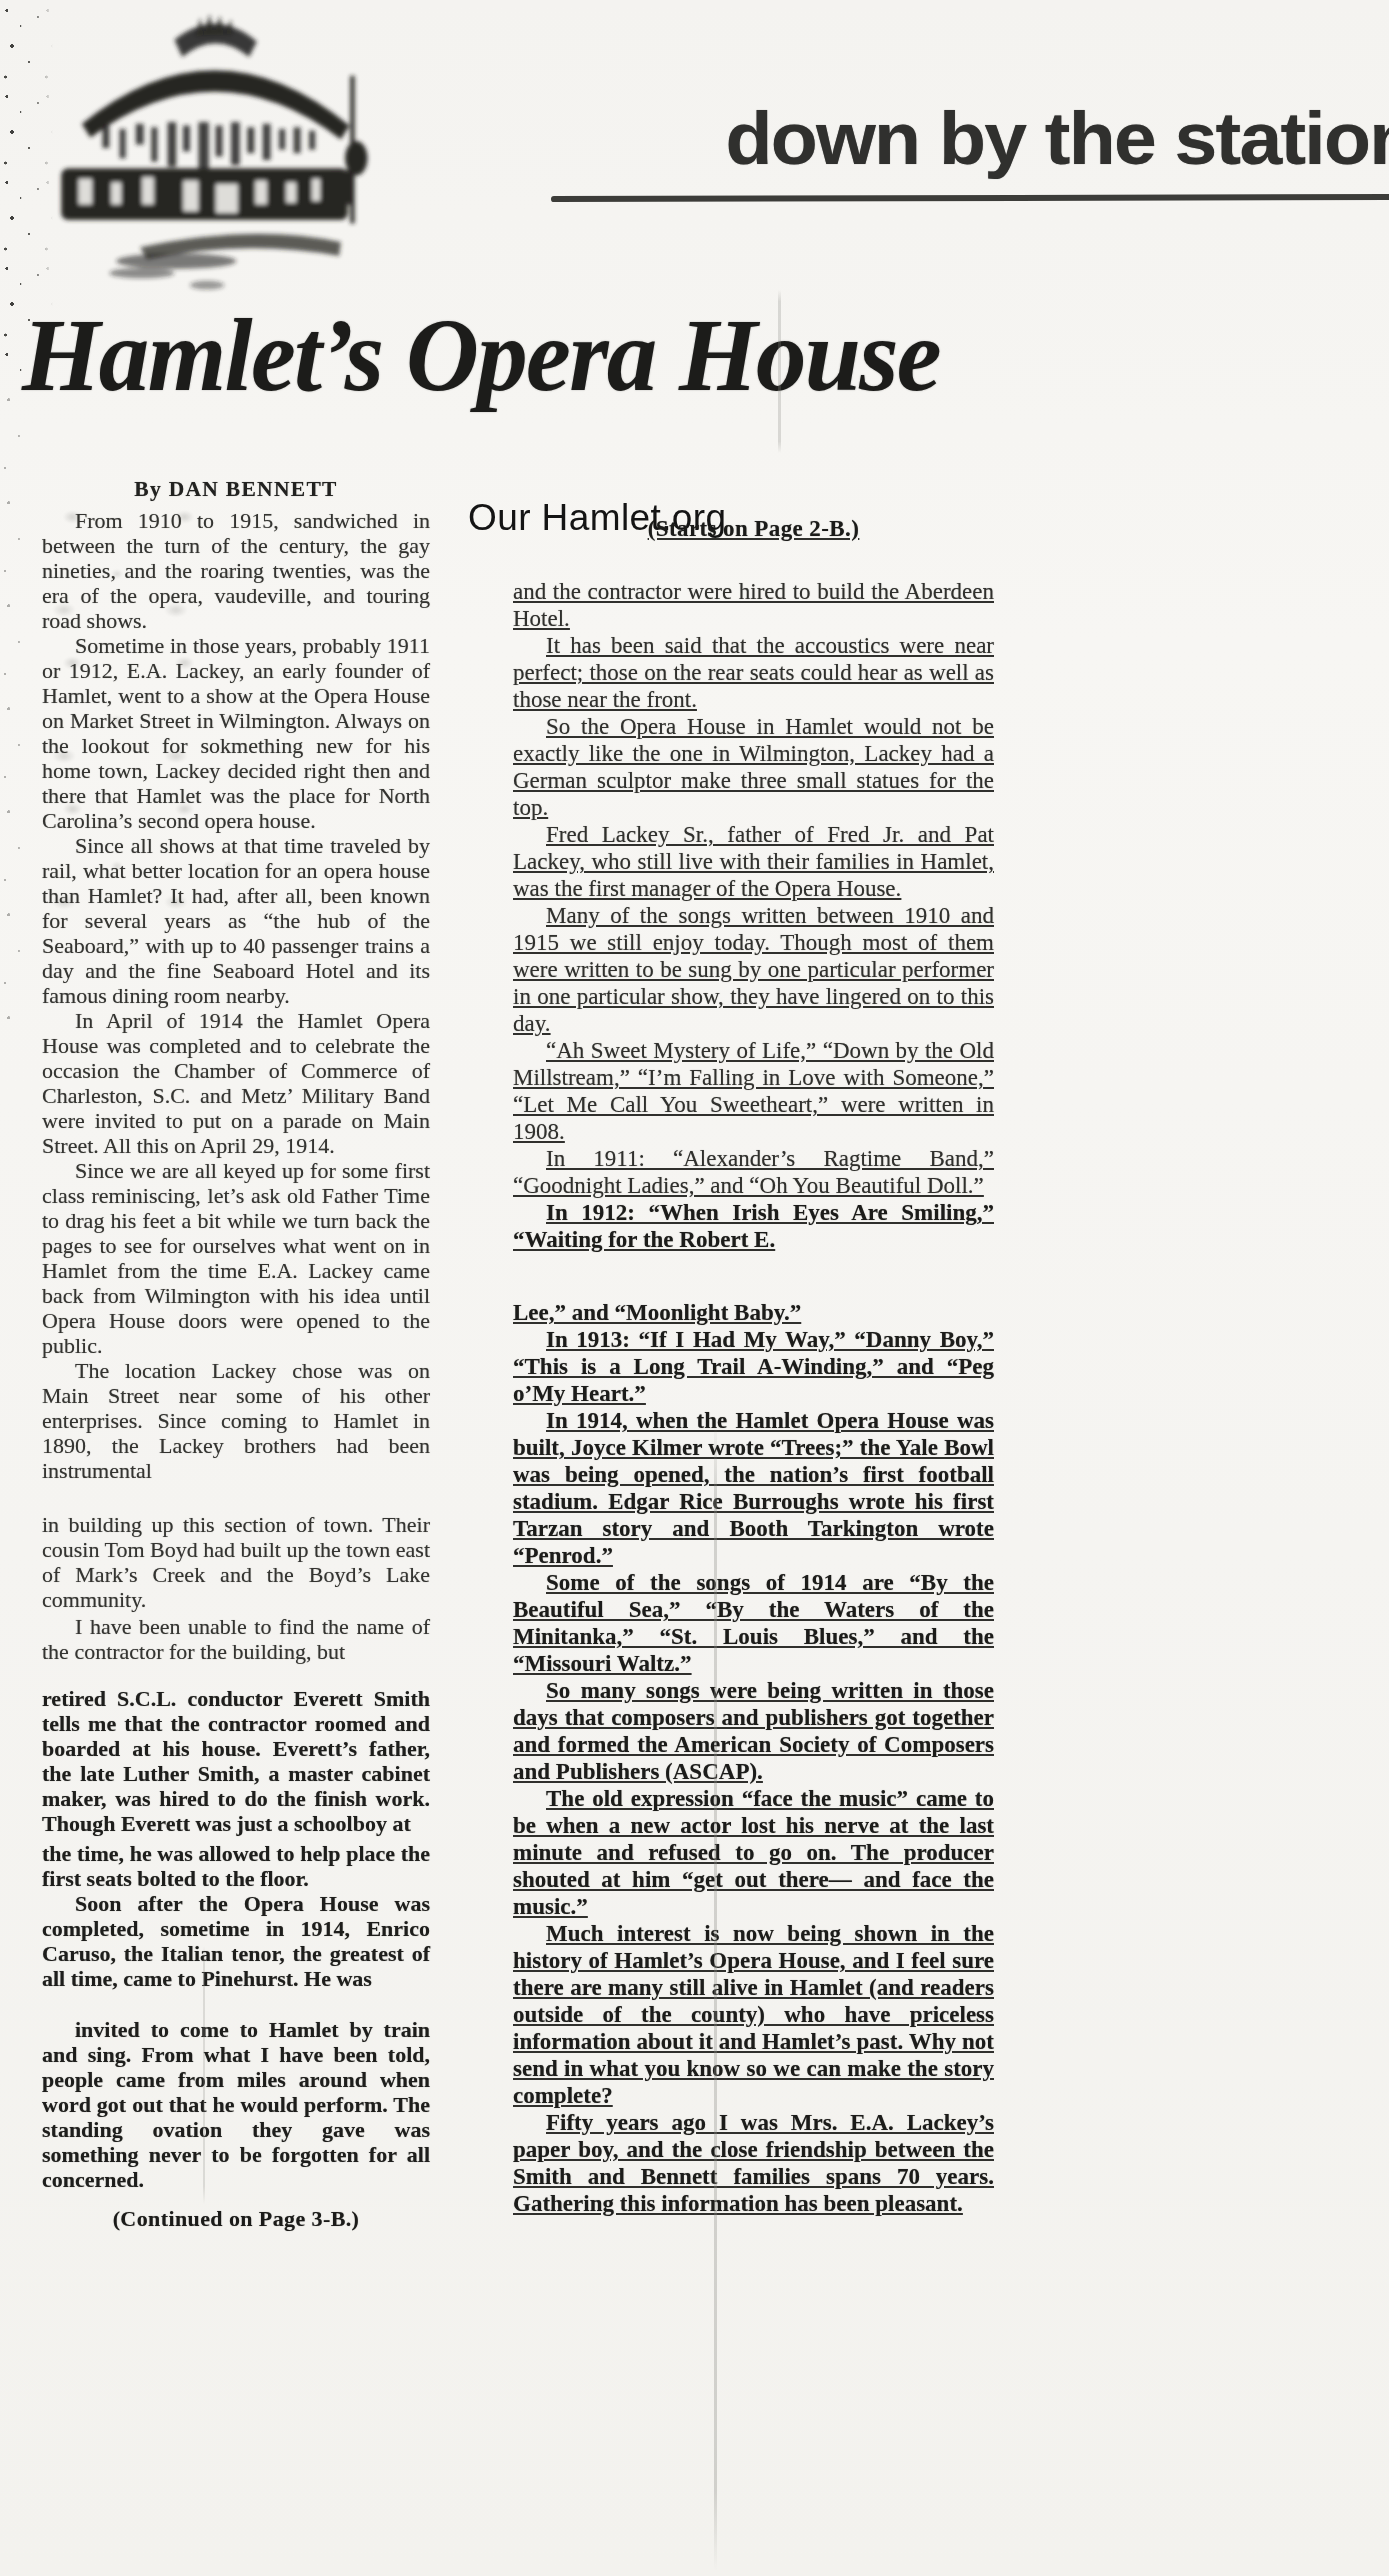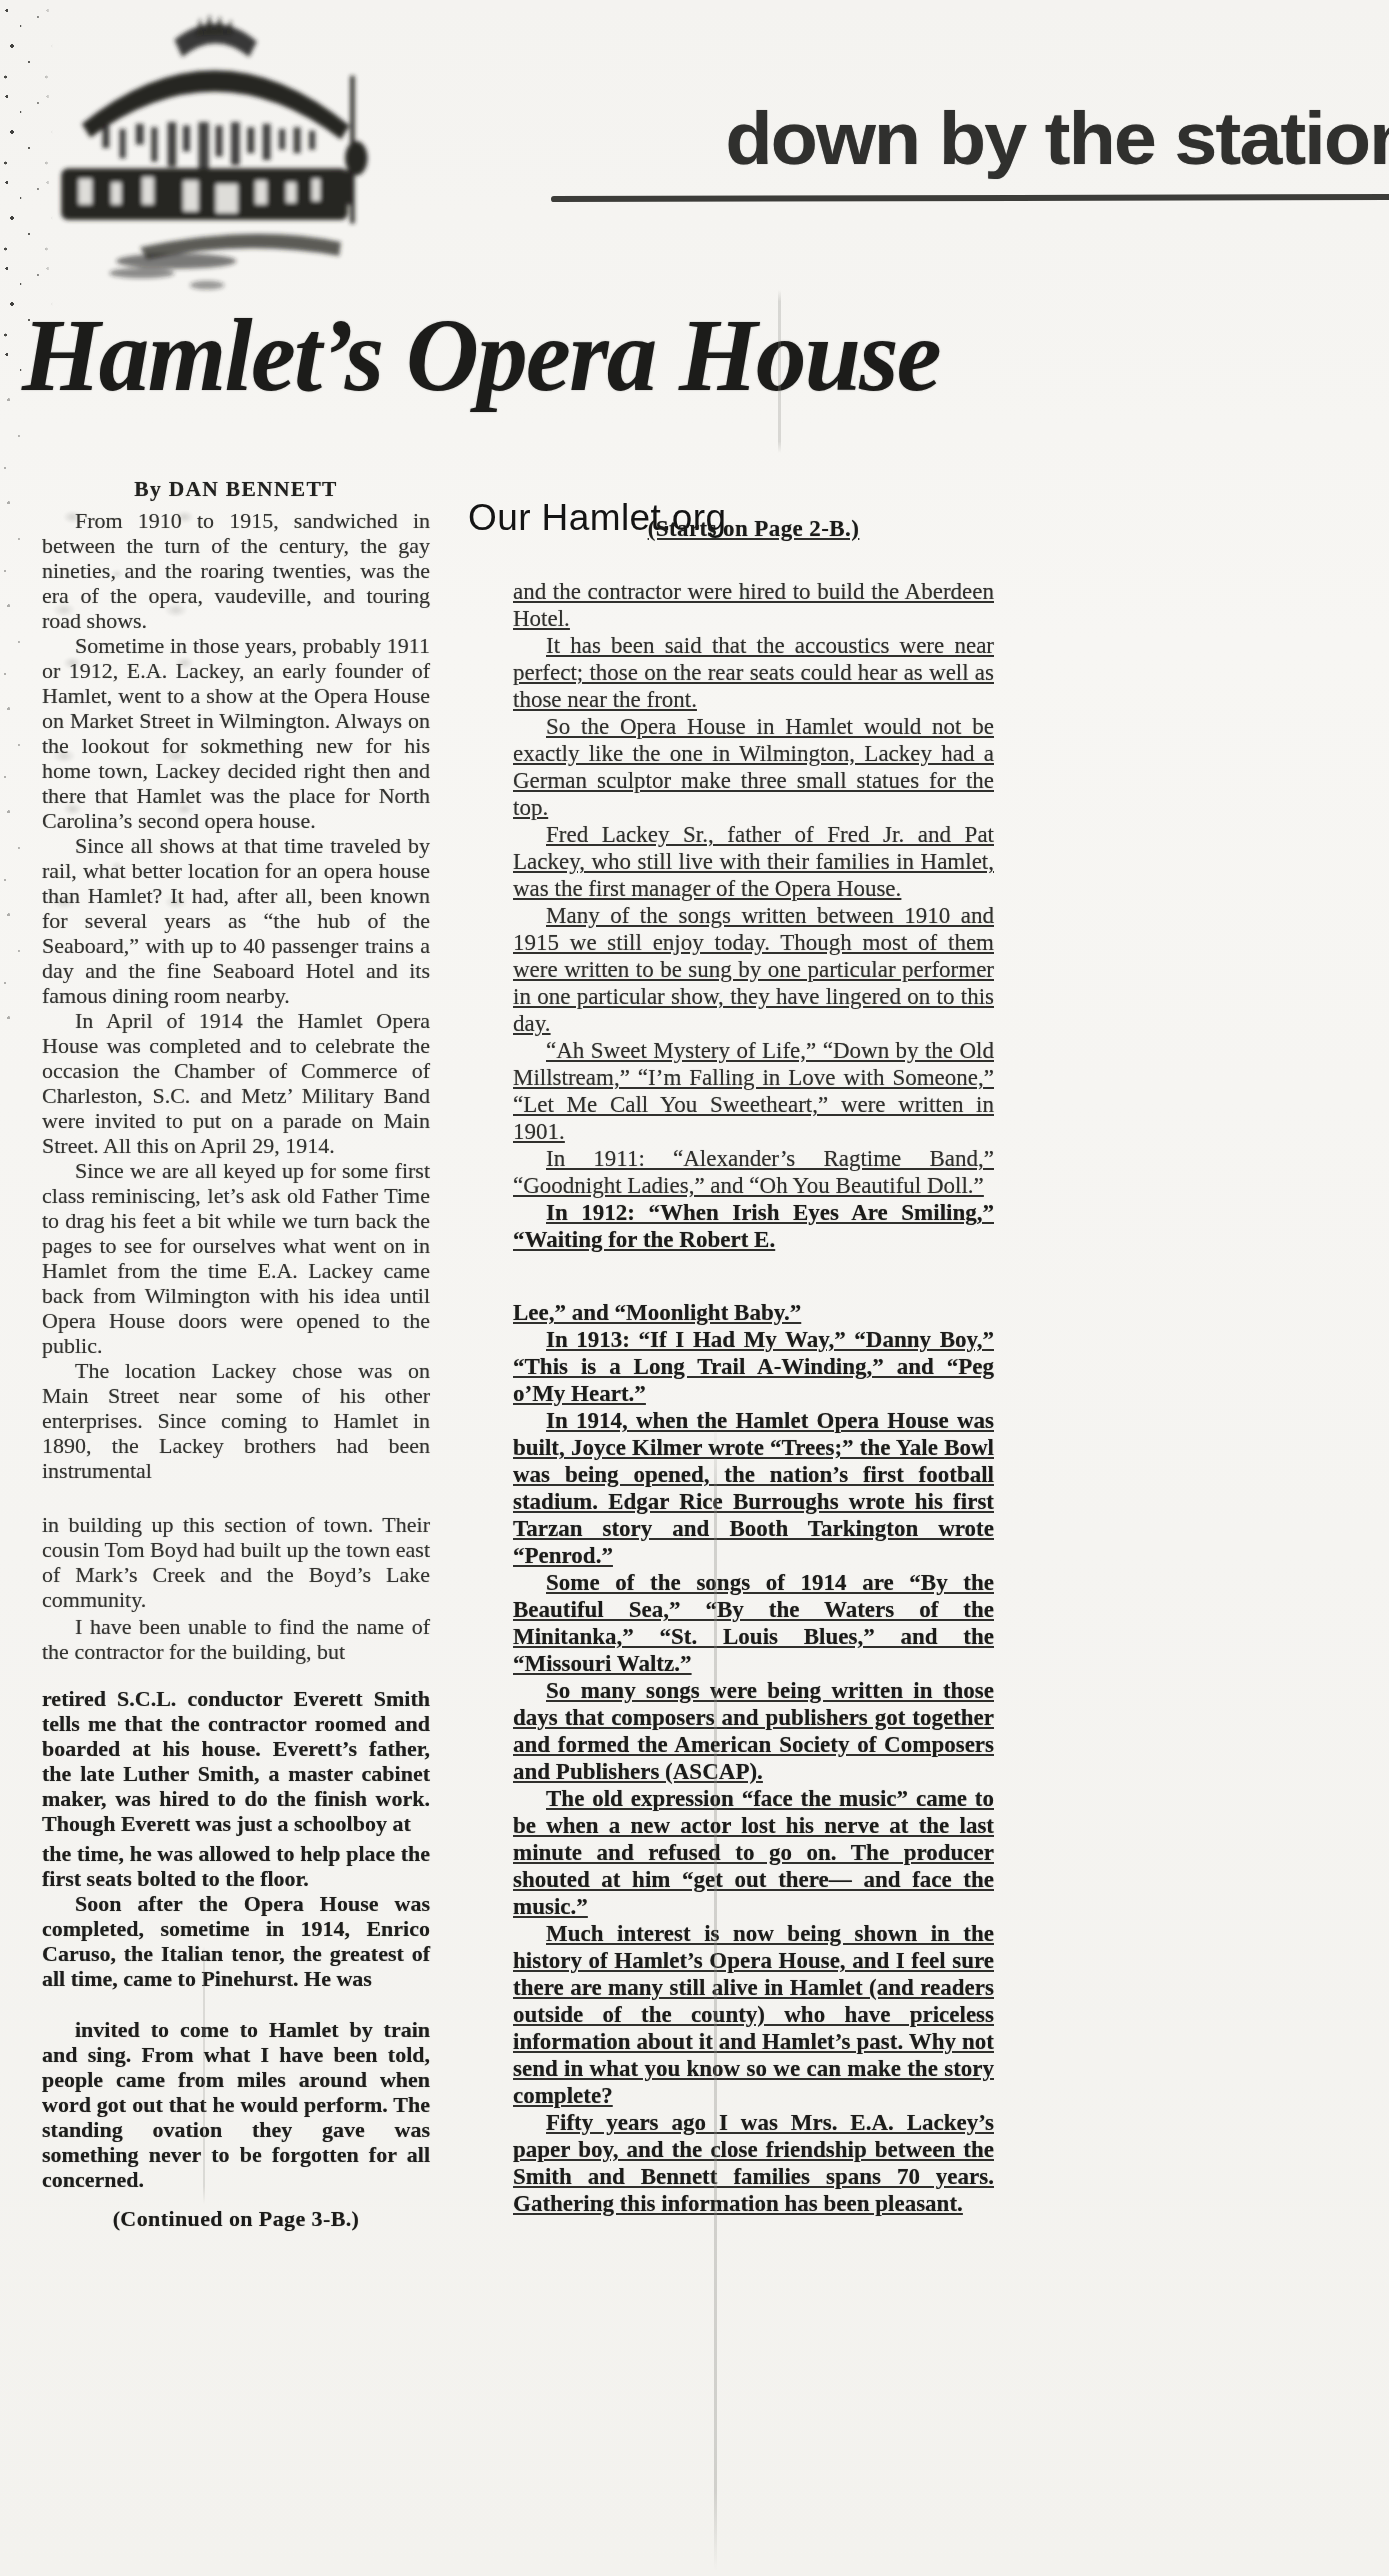--- a/index.html
+++ b/index.html
@@ -164,21 +164,21 @@
   </section>
 
   <section class="col col2">
     <div class="note starts">(Starts on Page 2-B.)</div>
     <div class="paras">
         <p>and the contractor were hired to build the Aberdeen Hotel.</p>
         <p>It has been said that the accoustics were near perfect; those on the rear seats could hear as well as those near the front.</p>
         <p>So the Opera House in Hamlet would not be exactly like the one in Wilmington, Lackey had a German sculptor make three small statues for the top.</p>
         <p>Fred Lackey Sr., father of Fred Jr. and Pat Lackey, who still live with their families in Hamlet, was the first manager of the Opera House.</p>
         <p>Many of the songs written between 1910 and 1915 we still enjoy today. Though most of them were written to be sung by one particular performer in one particular show, they have lingered on to this day.</p>
-        <p>“Ah Sweet Mystery of Life,” “Down by the Old Millstream,” “I’m Falling in Love with Someone,” “Let Me Call You Sweetheart,” were written in 1901.</p>
+        <p>“Ah Sweet Mystery of Life,” “Down by the Old Millstream,” “I’m Falling in Love with Someone,” “Let Me Call You Sweetheart,” were written in 1908.</p>
         <p>In 1911: “Alexander’s Ragtime Band,” “Goodnight Ladies,” and “Oh You Beautiful Doll.”</p>
         <p>In 1912: “When Irish Eyes Are Smiling,” “Waiting for the Robert E.</p>
         <p>Lee,” and “Moonlight Baby.”</p>
         <p>In 1913: “If I Had My Way,” “Danny Boy,” “This is a Long Trail A-Winding,” and “Peg o’My Heart.”</p>
         <p>In 1914, when the Hamlet Opera House was built, Joyce Kilmer wrote “Trees;” the Yale Bowl was being opened, the nation’s first football stadium. Edgar Rice Burroughs wrote his first Tarzan story and Booth Tarkington wrote “Penrod.”</p>
         <p>Some of the songs of 1914 are “By the Beautiful Sea,” “By the Waters of the Minitanka,” “St. Louis Blues,” and the “Missouri Waltz.”</p>
         <p>So many songs were being written in those days that composers and publishers got together and formed the American Society of Composers and Publishers (ASCAP).</p>
         <p>The old expression “face the music” came to be when a new actor lost his nerve at the last minute and refused to go on. The producer shouted at him “get out there— and face the music.”</p>
         <p>Much interest is now being shown in the history of Hamlet’s Opera House, and I feel sure there are many still alive in Hamlet (and readers outside of the county) who have priceless information about it and Hamlet’s past. Why not send in what you know so we can make the story complete?</p>
         <p>Fifty years ago I was Mrs. E.A. Lackey’s paper boy, and the close friendship between the Smith and Bennett families spans 70 years. Gathering this information has been pleasant.</p>

